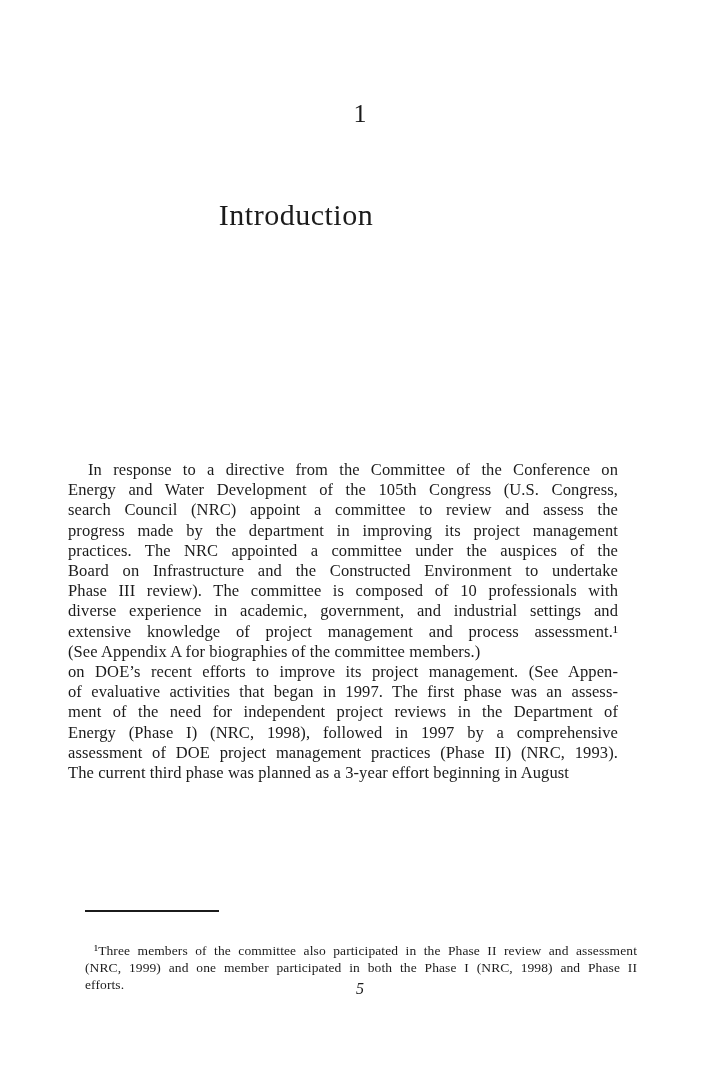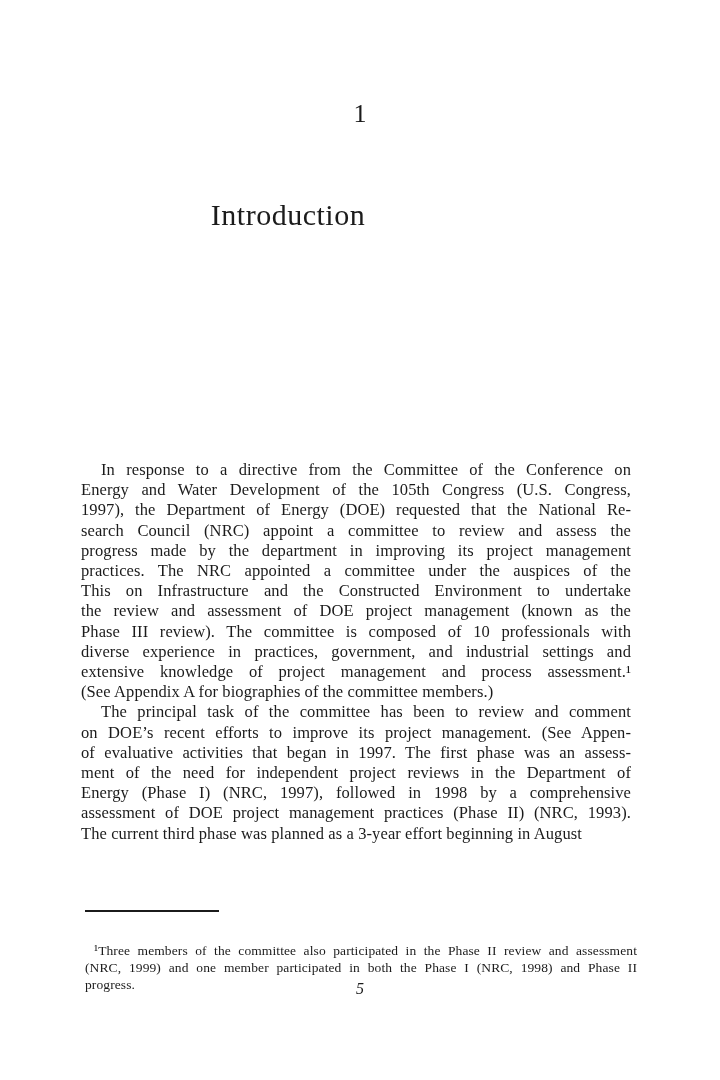--- a/index.html
+++ b/index.html
@@ -17,30 +17,30 @@
   }
   .chapter-number {
     position: absolute;
     top: 100px; left: 0; width: 720px;
     text-align: center;
     font-size: 26px;
     line-height: 1.1;
   }
   .chapter-title {
     position: absolute;
-    top: 198px; left: 0; width: 576px;
+    top: 198px; left: 8px; width: 576px;
     text-align: center;
     font-size: 30px;
     font-weight: 400;
     letter-spacing: 0.5px;
     line-height: 1.1;
   }
   .body-text {
     position: absolute;
-    left: 81px; top: 460px;
+    left: 68px; top: 460px;
     width: 550px;
     font-size: 16.5px;
     line-height: 20.2px;
     letter-spacing: 0.1px;
   }
   .line {
     text-align: justify;
     text-justify: inter-word;
   }
   .line.full {
@@ -78,41 +78,38 @@
 <body>
 
 <div class="page">
   <div class="chapter-number">1</div>
 
   <div class="chapter-title">Introduction</div>
 
   <div class="body-text" id="body-text">
       <div class="line first full">In response to a directive from the Committee of the Conference on</div>
       <div class="line full">Energy and Water Development of the 105th Congress (U.S. Congress,</div>
-      <div class="line full">1997), the Department of Energy (DOE) requested that the National Re-</div>
       <div class="line full">search Council (NRC) appoint a committee to review and assess the</div>
       <div class="line full">progress made by the department in improving its project management</div>
       <div class="line full">practices. The NRC appointed a committee under the auspices of the</div>
-      <div class="line full">This on Infrastructure and the Constructed Environment to undertake</div>
-      <div class="line full">the review and assessment of DOE project management (known as the</div>
+      <div class="line full">Board on Infrastructure and the Constructed Environment to undertake</div>
       <div class="line full">Phase III review). The committee is composed of 10 professionals with</div>
-      <div class="line full">diverse experience in practices, government, and industrial settings and</div>
+      <div class="line full">diverse experience in academic, government, and industrial settings and</div>
       <div class="line full">extensive knowledge of project management and process assessment.¹</div>
       <div class="line">(See Appendix A for biographies of the committee members.)</div>
-      <div class="line first full">The principal task of the committee has been to review and comment</div>
       <div class="line full">on DOE’s recent efforts to improve its project management. (See Appen-</div>
       <div class="line full">of evaluative activities that began in 1997. The first phase was an assess-</div>
       <div class="line full">ment of the need for independent project reviews in the Department of</div>
-      <div class="line full">Energy (Phase I) (NRC, 1997), followed in 1998 by a comprehensive</div>
+      <div class="line full">Energy (Phase I) (NRC, 1998), followed in 1997 by a comprehensive</div>
       <div class="line full">assessment of DOE project management practices (Phase II) (NRC, 1993).</div>
       <div class="line">The current third phase was planned as a 3-year effort beginning in August</div>
     </div>
 
   <div class="footnote-rule"></div>
 
   <div class="footnote" id="footnote">
       <div class="line first full">¹Three members of the committee also participated in the Phase II review and assessment</div>
       <div class="line full">(NRC, 1999) and one member participated in both the Phase I (NRC, 1998) and Phase II</div>
-      <div class="line">progress.</div>
+      <div class="line">efforts.</div>
     </div>
 
   <div class="page-number">5</div>
 </div>
 
 </body></html>

